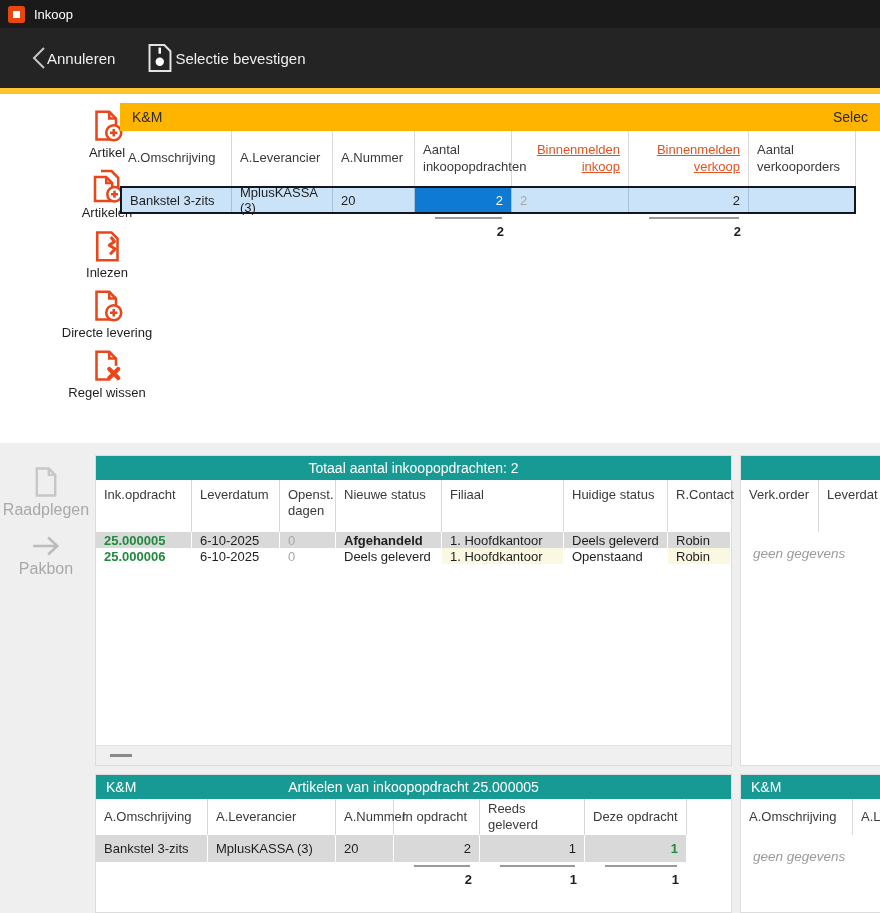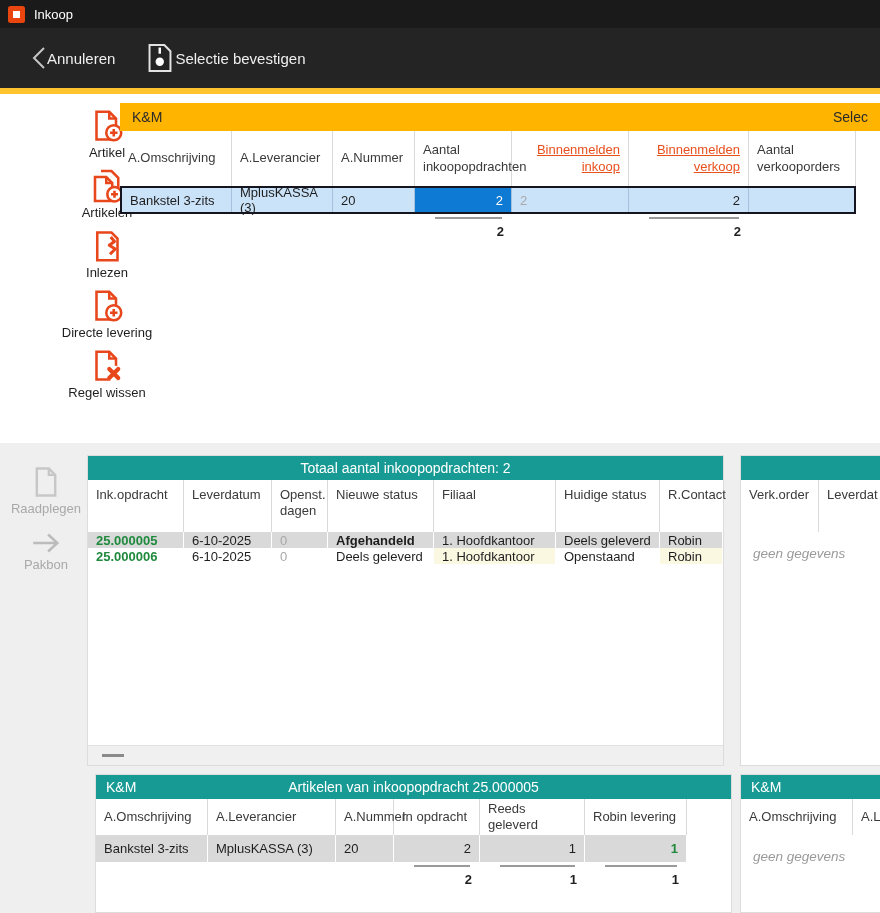--- a/index.html
+++ b/index.html
@@ -24,21 +24,21 @@
 
   .accentbar{position:absolute;left:0;top:88px;width:880px;height:6px;background:var(--accent);}
 
   
   .top-region{position:absolute;left:0;top:94px;width:880px;height:349px;background:#fff;}
   .sidebar{position:absolute;left:0;top:96px;width:118px;display:flex;flex-direction:column;align-items:center;padding-top:12px;margin-left:48px;}
   .side-item{display:flex;flex-direction:column;align-items:center;margin-bottom:8px;cursor:pointer;}
   .side-item .lbl{font-size:13px;color:#1e1e1e;margin-top:1px;white-space:nowrap;}
   .sidebar-disabled{position:absolute;left:0;top:458px;width:92px;display:flex;flex-direction:column;align-items:center;padding-top:6px;}
   .sidebar-disabled .side-item{cursor:default;margin-bottom:14px;}
-  .sidebar-disabled .lbl{color:#a9a9a9;font-size:13px;}
+  .sidebar-disabled .lbl{color:#a9a9a9;font-size:16px;}
 
   
   .teal-head{height:24px;background:var(--teal-header);color:#fff;font-size:14px;display:flex;align-items:center;justify-content:center;position:relative;}
   .teal-head .corner{position:absolute;left:10px;top:0;height:24px;display:flex;align-items:center;}
   .empty-text{font-style:italic;color:#9a9a9a;font-size:13.5px;padding:14px 0 0 12px;}
   .hcell{display:flex;align-items:center;padding:0 8px;font-size:13px;color:#3a3a3a;border-right:1px solid #d9d9d9;line-height:1.25;}
   .cell{display:flex;align-items:center;padding:0 8px;font-size:13px;}
   .r{justify-content:flex-end;text-align:right;}
   .dim{color:#a8a8a8;}
   .green{color:var(--green);font-weight:bold;}
@@ -53,21 +53,21 @@
   .orange-head{height:28px;background:var(--orange-header);color:#2b2b2b;font-size:14px;display:flex;align-items:center;justify-content:space-between;padding:0 12px 0 12px;}
   .sel-grid{display:grid;grid-template-columns:112px 101px 82px 97px 117px 120px 107px;}
   .sel-grid .hcell{height:55px;}
   .sel-row{display:grid;grid-template-columns:110px 101px 82px 97px 117px 120px 105px;border:2px solid #15151F;background:var(--selected-blue);width:736px;cursor:pointer;}
   .sel-row .cell{height:24px;border-right:1px solid #a4c0da;}
   .sel-row .cell:last-child{border-right:none;}
   .focus-cell{background:var(--focus-blue);color:#fff;}
   .sel-sums{display:grid;grid-template-columns:112px 101px 82px 97px 117px 120px 107px;margin-top:1px;}
 
   
-  .orders-panel{position:absolute;left:87px;top:455px;width:637px;height:311px;background:#fff;border:1px solid #dcdcdc;}
+  .orders-panel{position:absolute;left:95px;top:455px;width:637px;height:311px;background:#fff;border:1px solid #dcdcdc;}
   .ord-grid{display:grid;grid-template-columns:96px 88px 56px 106px 122px 104px 63px;}
   .ord-grid .hcell{height:52px;align-items:flex-start;padding-top:7px;}
   .ord-row{display:grid;grid-template-columns:96px 88px 56px 106px 122px 104px 63px;cursor:pointer;}
   .ord-row .cell{height:16px;border-right:1px solid #fff;}
   .row-gray .cell{background:var(--selected-gray);}
   .cell-yellow{background:var(--editable-yellow);}
   .hscroll{position:absolute;left:0;bottom:0;width:100%;height:20px;background:#f0f0f0;border-top:1px solid #e2e2e2;}
   .hthumb{position:absolute;left:14px;top:8px;width:22px;height:3px;background:#8a8a8a;cursor:pointer;}
 
   
@@ -274,21 +274,21 @@
   <div class="teal-head">
     <span class="corner">K&amp;M</span>
     <span>Artikelen van inkoopopdracht 25.000005</span>
   </div>
   <div class="art-grid">
     <div class="hcell">A.Omschrijving</div>
     <div class="hcell">A.Leverancier</div>
     <div class="hcell">A.Nummer</div>
     <div class="hcell">In opdracht</div>
     <div class="hcell">Reeds geleverd</div>
-    <div class="hcell">Robin levering</div>
+    <div class="hcell">Deze opdracht</div>
   </div>
   <div class="art-row row-gray">
     <div class="cell">Bankstel 3-zits</div>
     <div class="cell">MplusKASSA (3)</div>
     <div class="cell">20</div>
     <div class="cell r">2</div>
     <div class="cell r">1</div>
     <div class="cell r green">1</div>
   </div>
   <div class="art-sums">

